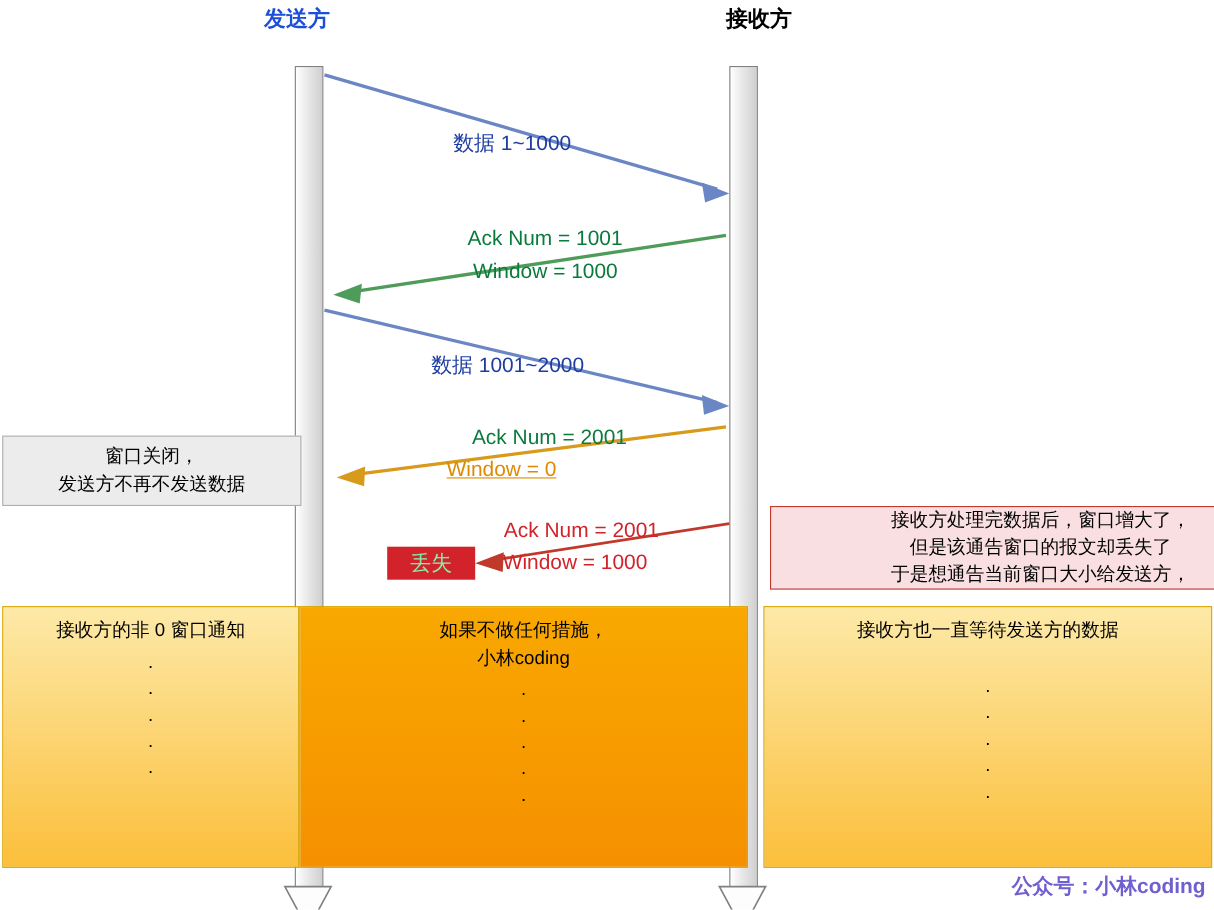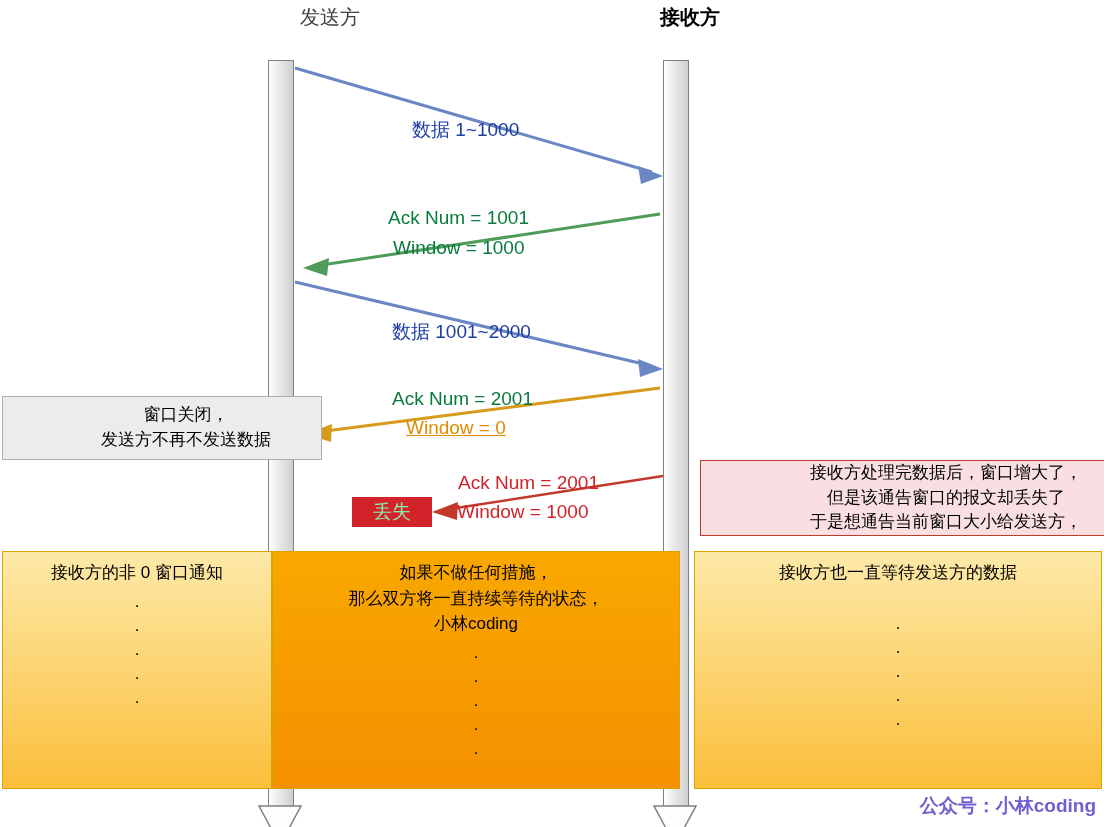--- a/index.html
+++ b/index.html
@@ -1,32 +1,32 @@
 <!DOCTYPE html>
 <html><head>
 <meta charset="utf-8">
 <style>
   html,body{margin:0;padding:0;background:#ffffff;}
   body{width:1104px;height:827px;position:relative;font-family:"Liberation Sans","DejaVu Sans",sans-serif;overflow:hidden;}
   .abs{position:absolute;}
-  #sender-title{left:240px;top:4px;width:120px;text-align:right;font-size:20px;font-weight:normal;color:#404040;}
+  #sender-title{left:240px;top:4px;width:120px;text-align:left;font-size:20px;font-weight:bold;color:#1d4ed8;}
   #receiver-title{left:630px;top:4px;width:120px;text-align:center;font-size:20px;font-weight:bold;color:#000;}
 
   
   .lifeline{width:24px;background:linear-gradient(to right,#ffffff 0%,#e8e8e8 45%,#cfcfcf 100%);border:1.5px solid #808080;}
   #sender-lifeline{left:268px;top:60px;height:746px;}
   #receiver-lifeline{left:663px;top:60px;height:746px;}
 
   
   .msg-label{font-size:19px;white-space:nowrap;}
   .blue{color:#1f3da1;}
-  .green{color:#0a7a3d;}
+  .green{color:#0a7a3d;margin-left:37px;}
   .orange{color:#e08a00;}
   .red{color:#d2232a;}
-  #window-closed-box{left:2px;top:396px;width:270px;height:62px;background:#ececec;border:1.5px solid #b0b0b0;display:flex;align-items:center;justify-content:center;text-align:center;font-size:17px;line-height:1.45;color:#000;padding-left:48px;}
+  #window-closed-box{left:2px;top:396px;width:270px;height:62px;background:#ececec;border:1.5px solid #b0b0b0;display:flex;align-items:center;justify-content:center;text-align:center;font-size:17px;line-height:1.45;color:#000;}
   #receiver-note-box{left:700px;top:460px;width:402px;height:74px;background:#f9dfe2;border:1.5px solid #c0392b;display:flex;align-items:center;justify-content:center;text-align:center;font-size:17px;line-height:1.45;color:#000;padding-left:44px;}
   #lost-badge{left:352px;top:497px;width:80px;height:30px;background:#d2232a;color:#86efac;font-size:19px;display:flex;align-items:center;justify-content:center;}
 
   
   .wait-panel{border:1.5px solid #d8a400;box-sizing:border-box;text-align:center;font-size:17px;line-height:1.5;color:#000;padding-top:8px;}
   #left-wait{left:2px;top:551px;width:270px;height:238px;background:linear-gradient(to bottom,#fde9a8,#fbbf3b);}
   #mid-wait{left:272px;top:551px;width:408px;height:238px;background:linear-gradient(to bottom,#f9a800,#f59000);}
   #right-wait{left:694px;top:551px;width:408px;height:238px;background:linear-gradient(to bottom,#fde9a8,#fbbf3b);}
   .dots{font-size:17px;line-height:1.45;margin-top:4px;}
   .dots div{height:24px;}
@@ -98,21 +98,20 @@
     <div>.</div>
       <div>.</div>
       <div>.</div>
       <div>.</div>
       <div>.</div>
   </div>
 </div>
 
 <div class="abs wait-panel" id="mid-wait">
   <div>如果不做任何措施，</div>
-  <div>那么双方将一直持续等待的状态，</div>
   <div>小林coding</div>
   <div class="dots">
     <div>.</div>
       <div>.</div>
       <div>.</div>
       <div>.</div>
       <div>.</div>
   </div>
 </div>
 

